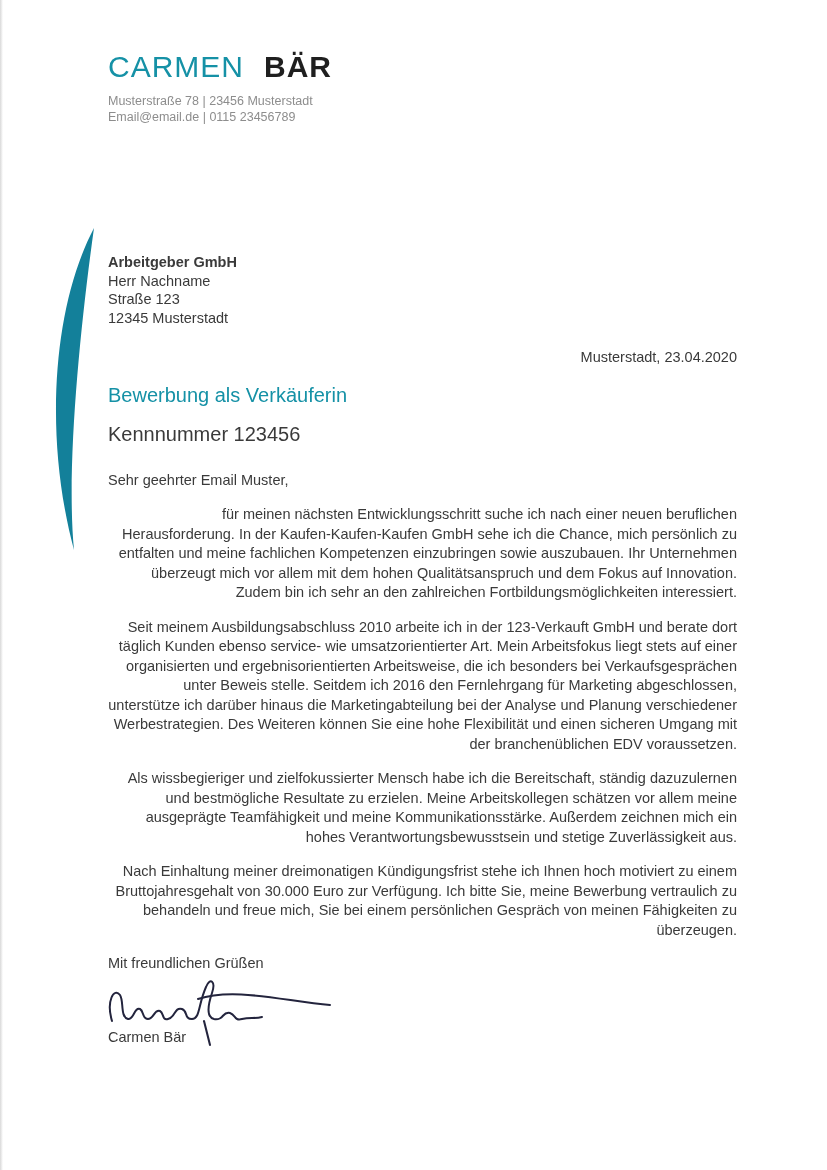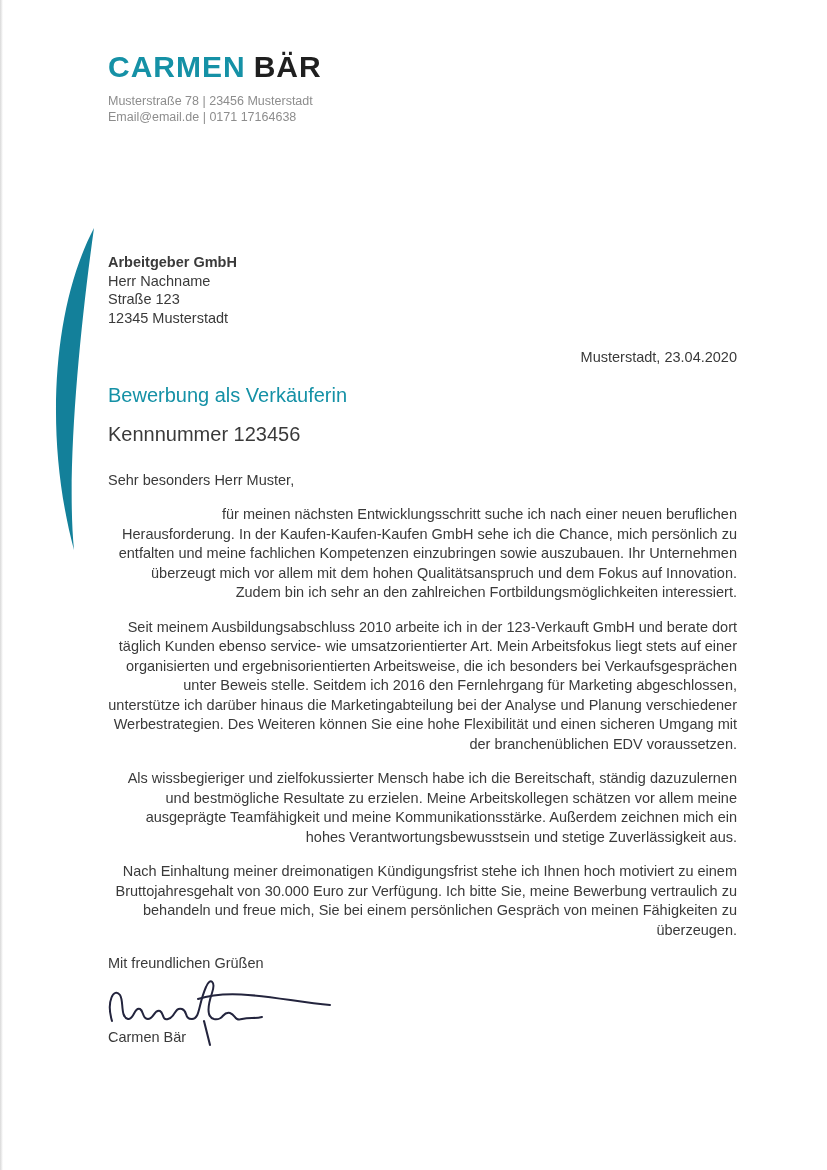--- a/index.html
+++ b/index.html
@@ -26,21 +26,21 @@
   .crescent-svg{position:absolute;left:0;top:228px;z-index:0;}
   .crescent-path{fill:var(--crescent);}
   .content{
     position:absolute;left:108px;right:90px;top:0;z-index:1;
   }
   .header{padding-top:50px;}
   .sender-name{
     margin:0;font-size:30px;letter-spacing:1px;line-height:1.1;
     color:#1f1f1f;font-weight:700;white-space:nowrap;
   }
-  .sender-first{color:var(--accent);font-weight:700;margin-right:8px;}
+  .sender-first{color:var(--accent);font-weight:400;margin-right:20px;}
   .contact-block{margin-top:10px;color:var(--muted);font-size:12.5px;line-height:16px;}
   .recipient{margin-top:128px;font-size:14.5px;line-height:18.5px;}
   .recipient-company{font-weight:700;}
   .date-line{margin-top:22px;text-align:right;font-size:14.5px;}
   .subject{margin:18px 0 0 0;color:var(--accent);font-size:20px;font-weight:400;line-height:1.2;}
   .reference{margin-top:16px;font-size:20px;}
   .salutation{margin-top:26px;font-size:14.5px;}
   .body-paragraphs{margin-top:17px;text-align:right;}
   .body-paragraphs p{margin:0 0 15px 0;font-size:14.5px;line-height:19.5px;}
   .closing{margin-top:4px;font-size:14.5px;}
@@ -57,37 +57,37 @@
   <svg class="crescent-svg" width="110" height="330" viewBox="0 0 110 330" aria-hidden="true">
     <path class="crescent-path" d="M 94 0 C 52 80, 44 210, 74 322 C 66 240, 80 100, 94 0 Z"></path>
   </svg>
 
   <div class="content">
 
     <div class="header">
       <h1 class="sender-name"><span class="sender-first">CARMEN</span><span class="sender-last">BÄR</span></h1>
       <div class="contact-block">
         <div>Musterstraße 78  |  23456 Musterstadt</div>
-        <div>Email@email.de  |  0171 17164638</div>
+        <div>Email@email.de  |  0115 23456789</div>
       </div>
     </div>
 
     <div class="recipient">
       <div class="recipient-company">Arbeitgeber GmbH</div>
       <div>Herr Nachname</div>
       <div>Straße 123</div>
       <div>12345 Musterstadt</div>
     </div>
 
     <div class="date-line">Musterstadt, 23.04.2020</div>
 
     <h2 class="subject">Bewerbung als Verkäuferin</h2>
     <div class="reference">Kennnummer 123456</div>
 
-    <div class="salutation">Sehr besonders Herr Muster,</div>
+    <div class="salutation">Sehr geehrter Email Muster,</div>
 
     <div class="body-paragraphs">
       <p>für meinen nächsten Entwicklungsschritt suche ich nach einer neuen beruflichen Herausforderung. In der Kaufen-Kaufen-Kaufen GmbH sehe ich die Chance, mich persönlich zu entfalten und meine fachlichen Kompetenzen einzubringen sowie auszubauen. Ihr Unternehmen überzeugt mich vor allem mit dem hohen Qualitätsanspruch und dem Fokus auf Innovation. Zudem bin ich sehr an den zahlreichen Fortbildungsmöglichkeiten interessiert.</p>
       <p>Seit meinem Ausbildungsabschluss 2010 arbeite ich in der 123-Verkauft GmbH und berate dort täglich Kunden ebenso service- wie umsatzorientierter Art. Mein Arbeitsfokus liegt stets auf einer organisierten und ergebnisorientierten Arbeitsweise, die ich besonders bei Verkaufsgesprächen unter Beweis stelle. Seitdem ich 2016 den Fernlehrgang für Marketing abgeschlossen, unterstütze ich darüber hinaus die Marketingabteilung bei der Analyse und Planung verschiedener Werbestrategien. Des Weiteren können Sie eine hohe Flexibilität und einen sicheren Umgang mit der branchenüblichen EDV voraussetzen.</p>
       <p>Als wissbegieriger und zielfokussierter Mensch habe ich die Bereitschaft, ständig dazuzulernen und bestmögliche Resultate zu erzielen. Meine Arbeitskollegen schätzen vor allem meine ausgeprägte Teamfähigkeit und meine Kommunikationsstärke. Außerdem zeichnen mich ein hohes Verantwortungsbewusstsein und stetige Zuverlässigkeit aus.</p>
       <p>Nach Einhaltung meiner dreimonatigen Kündigungsfrist stehe ich Ihnen hoch motiviert zu einem Bruttojahresgehalt von 30.000 Euro zur Verfügung. Ich bitte Sie, meine Bewerbung vertraulich zu behandeln und freue mich, Sie bei einem persönlichen Gespräch von meinen Fähigkeiten zu überzeugen.</p>
     </div>
 
     <div class="closing">Mit freundlichen Grüßen</div>
 

